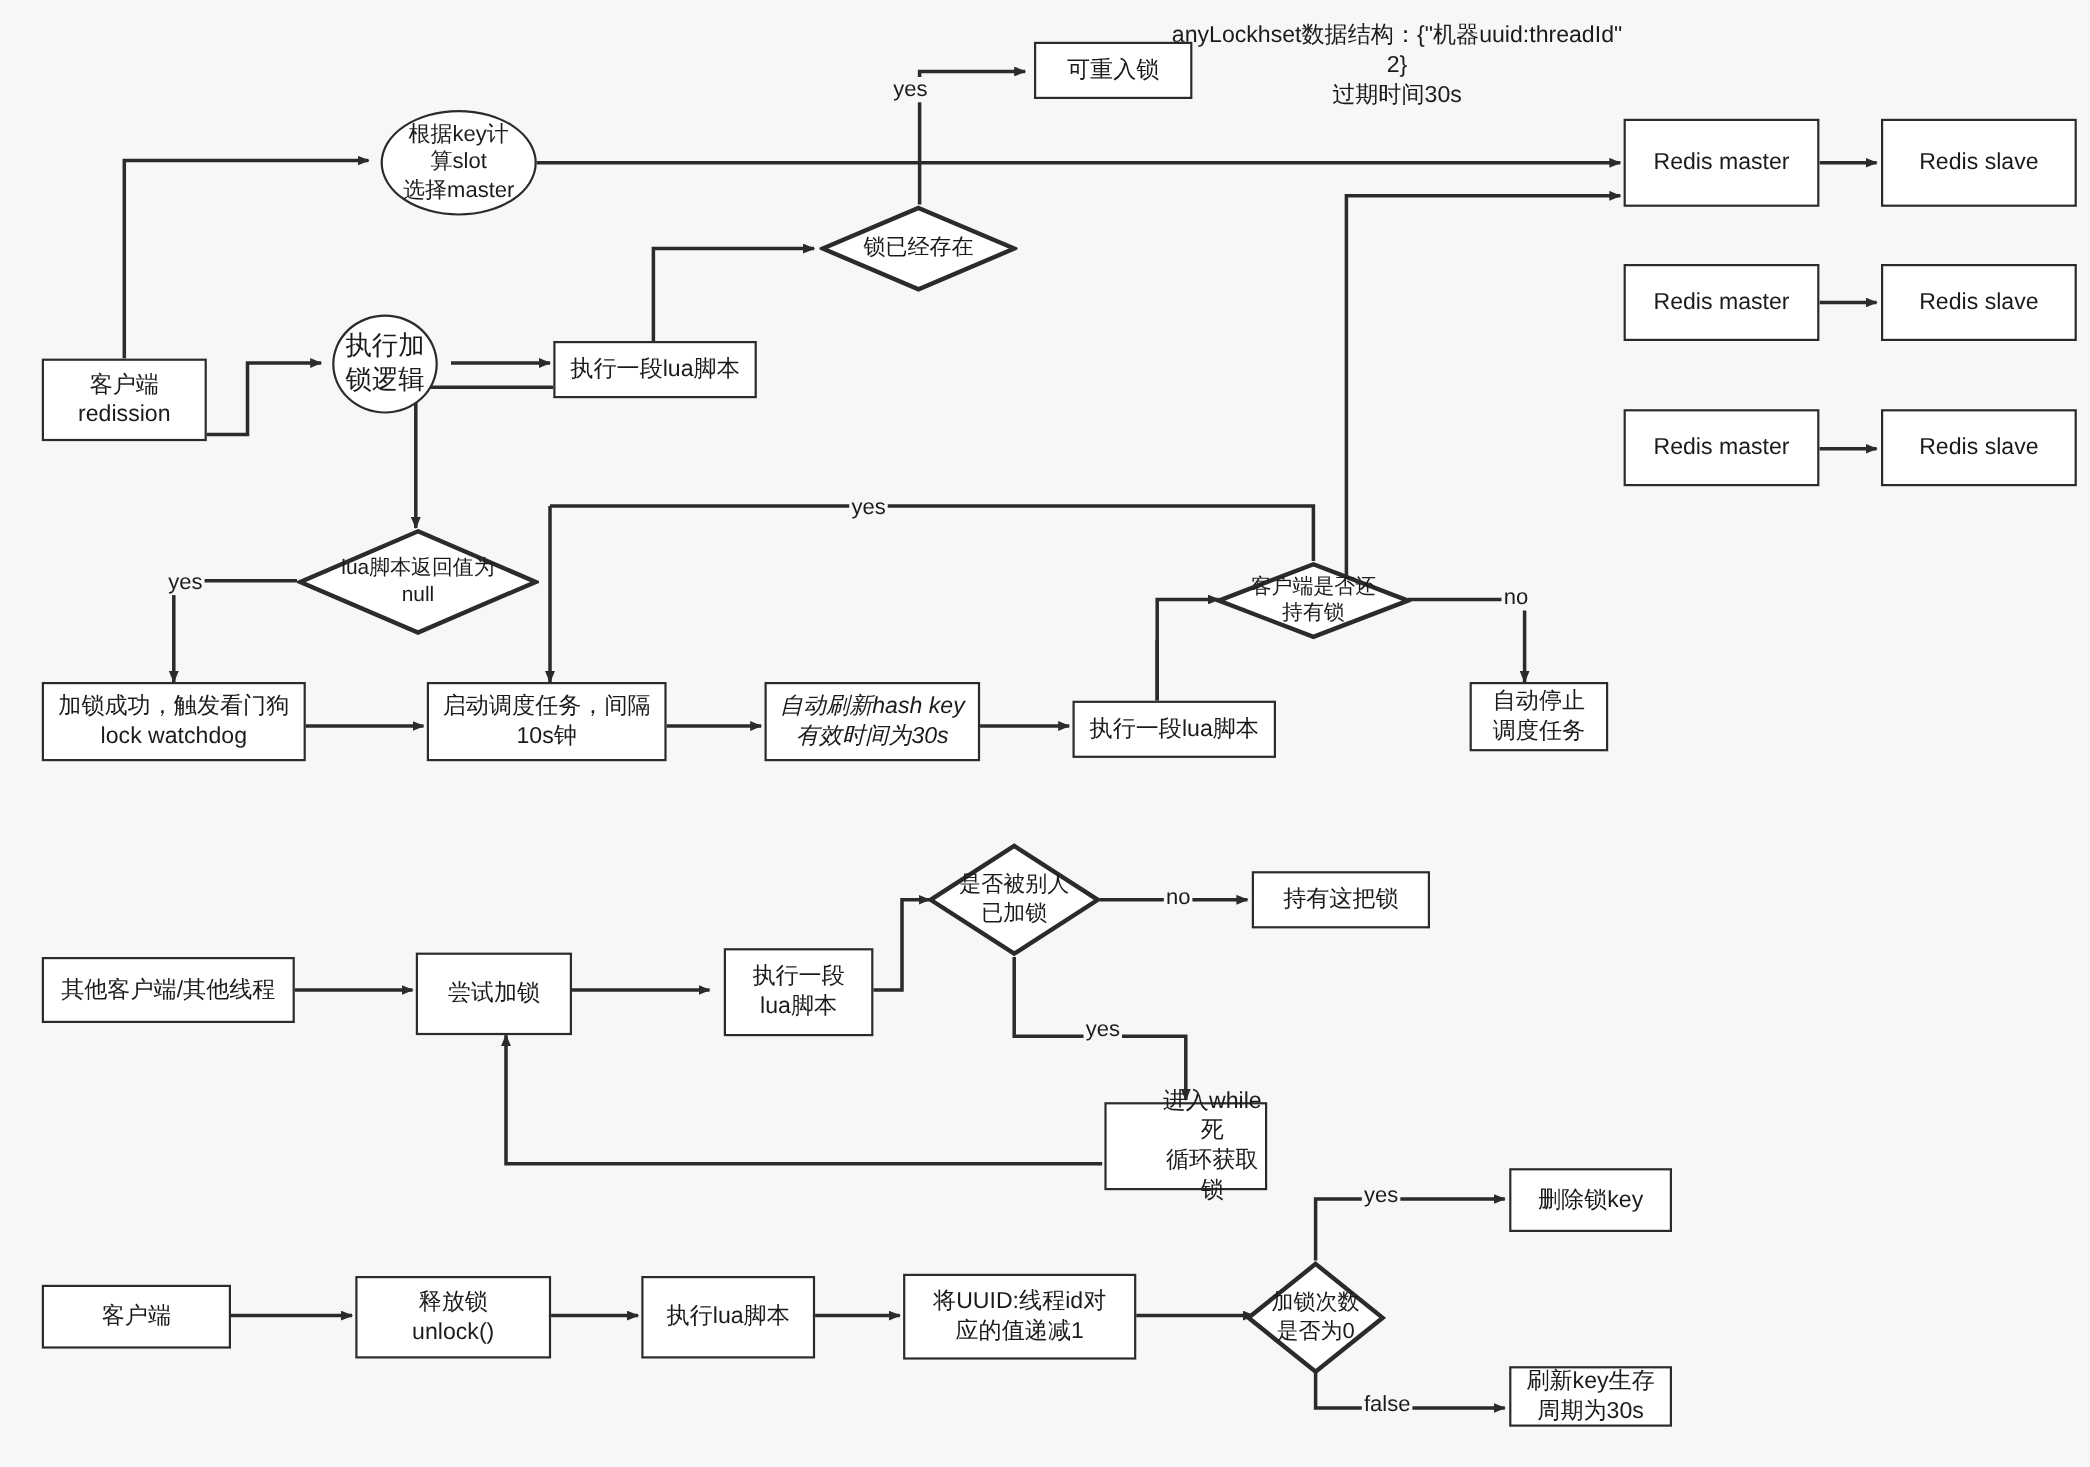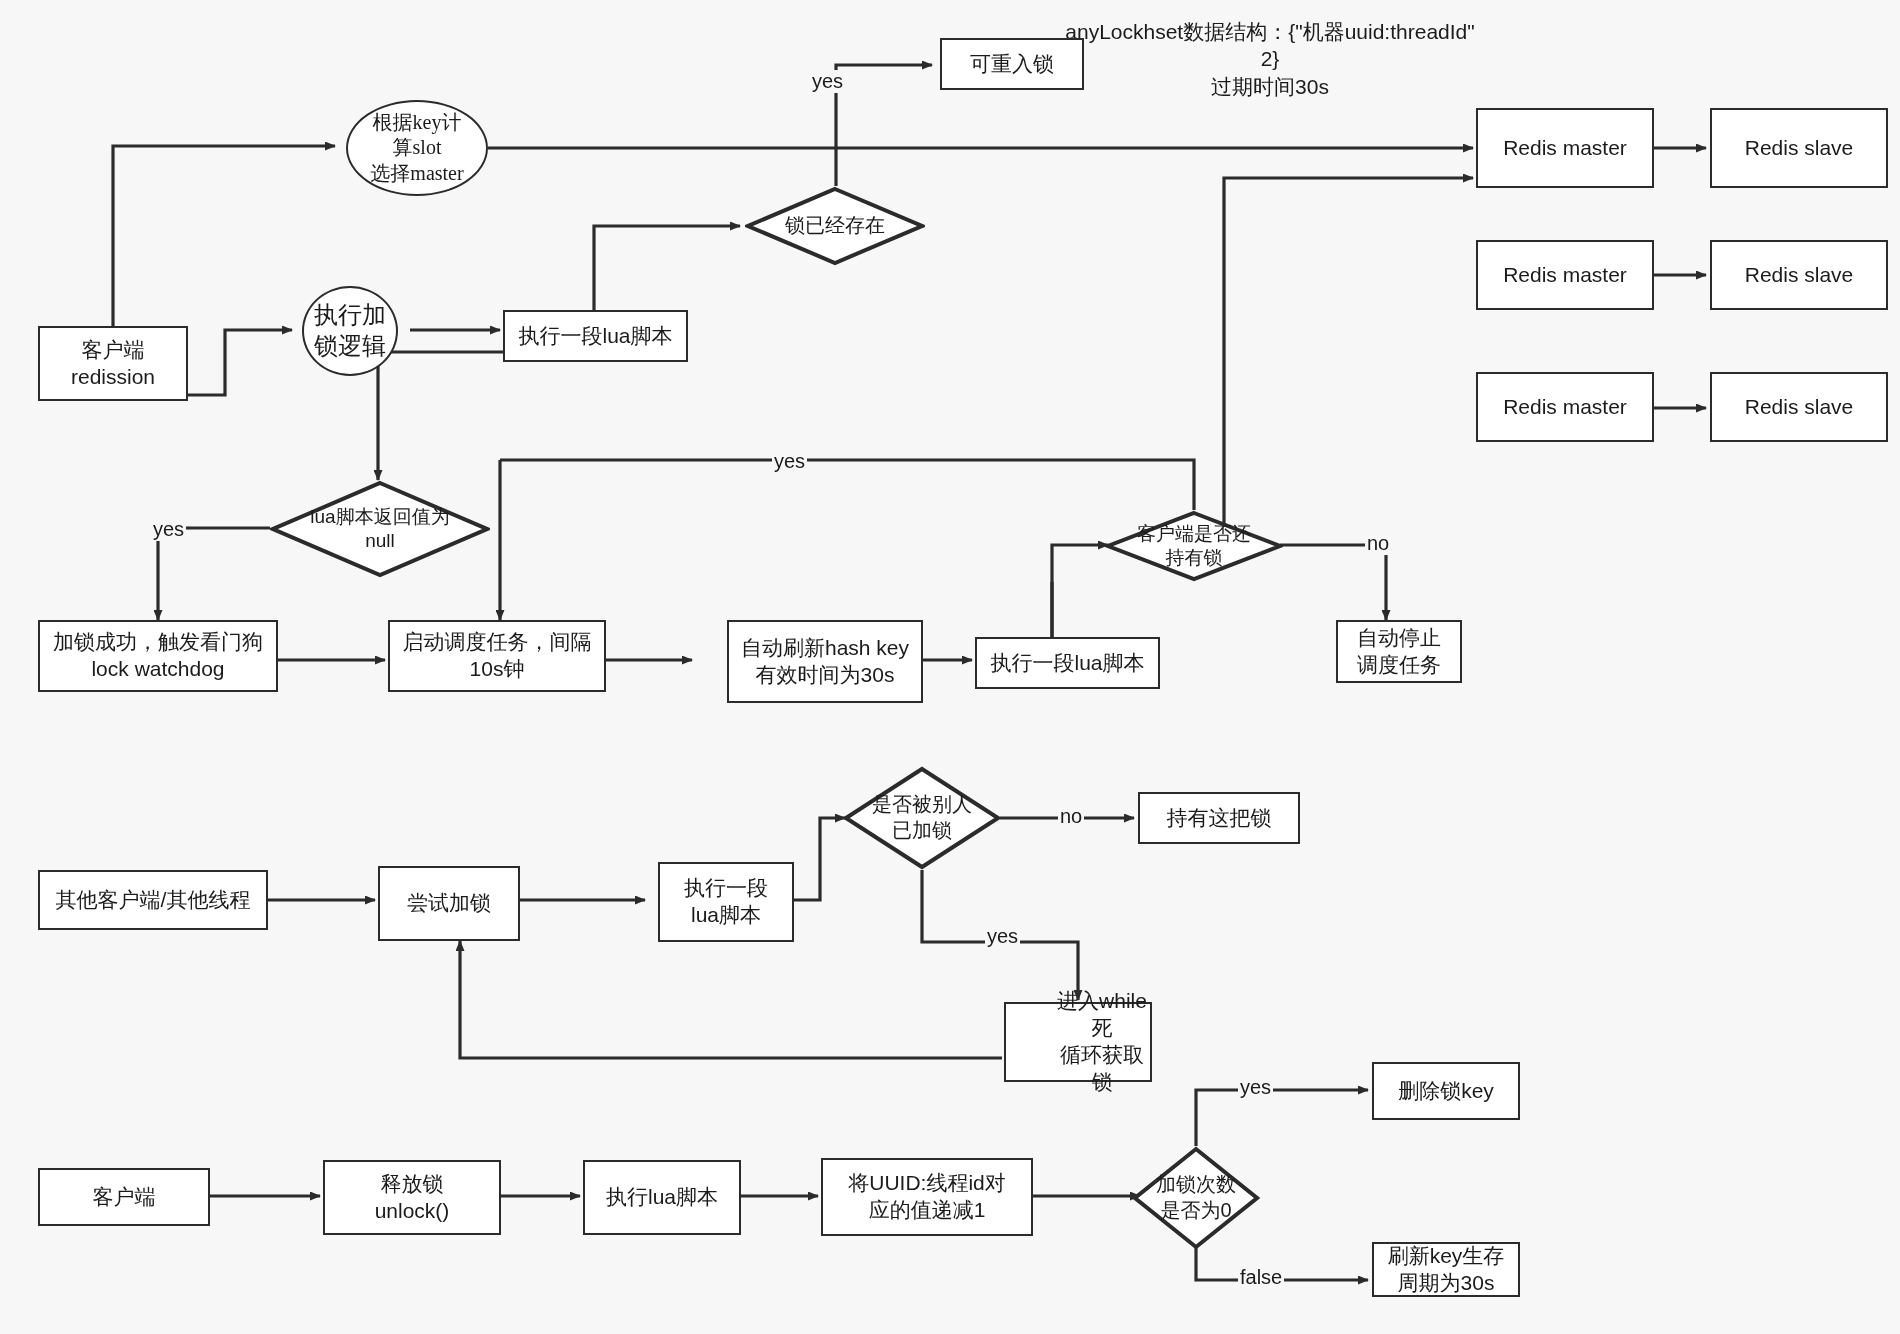--- a/index.html
+++ b/index.html
@@ -37,21 +37,20 @@
     z-index: 2;
   }
   .node.box {
     background: #ffffff;
     border: 2.6px solid #2b2b2b;
   }
   .node.ellipse {
     background: #ffffff;
     border: 2.6px solid #2b2b2b;
     border-radius: 50%;
-    font-family: Liberation Serif, serif;
   }
   .node.diamond {
     background: transparent;
     border: none;
   }
   .node.diamond .dlabel {
     position: relative;
     z-index: 3;
     white-space: pre-line;
   }
@@ -183,21 +182,21 @@
     <span class="dlabel">lua脚本返回值为
 null</span>
   </div>
 
   <div class="node box" style="left:38px; top:620px; width:240px; height:72px; font-size:21px;">加锁成功，触发看门狗
 lock watchdog</div>
 
   <div class="node box" style="left:388px; top:620px; width:218px; height:72px; font-size:21px;">启动调度任务，间隔
 10s钟</div>
 
-  <div class="node box" style="left:727px; top:620px; width:196px; height:83px; font-size:21px;">自动刷新hash key
+  <div class="node box" style="left:695px; top:620px; width:196px; height:72px; font-size:21px;font-style:italic;">自动刷新hash key
 有效时间为30s</div>
 
   <div class="node box" style="left:975px; top:637px; width:185px; height:52px; font-size:21px;">执行一段lua脚本</div>
 
   <div class="node diamond" style="left:1105px; top:510px; width:178px; height:72px; font-size:19px;">
     <svg viewBox="0 0 178 72" preserveAspectRatio="none">
       <polygon points="89,3 175,36 89,69 3,36" fill="#ffffff" stroke="#2b2b2b" stroke-width="4"></polygon>
     </svg>
     <span class="dlabel">客户端是否还
 持有锁</span>

